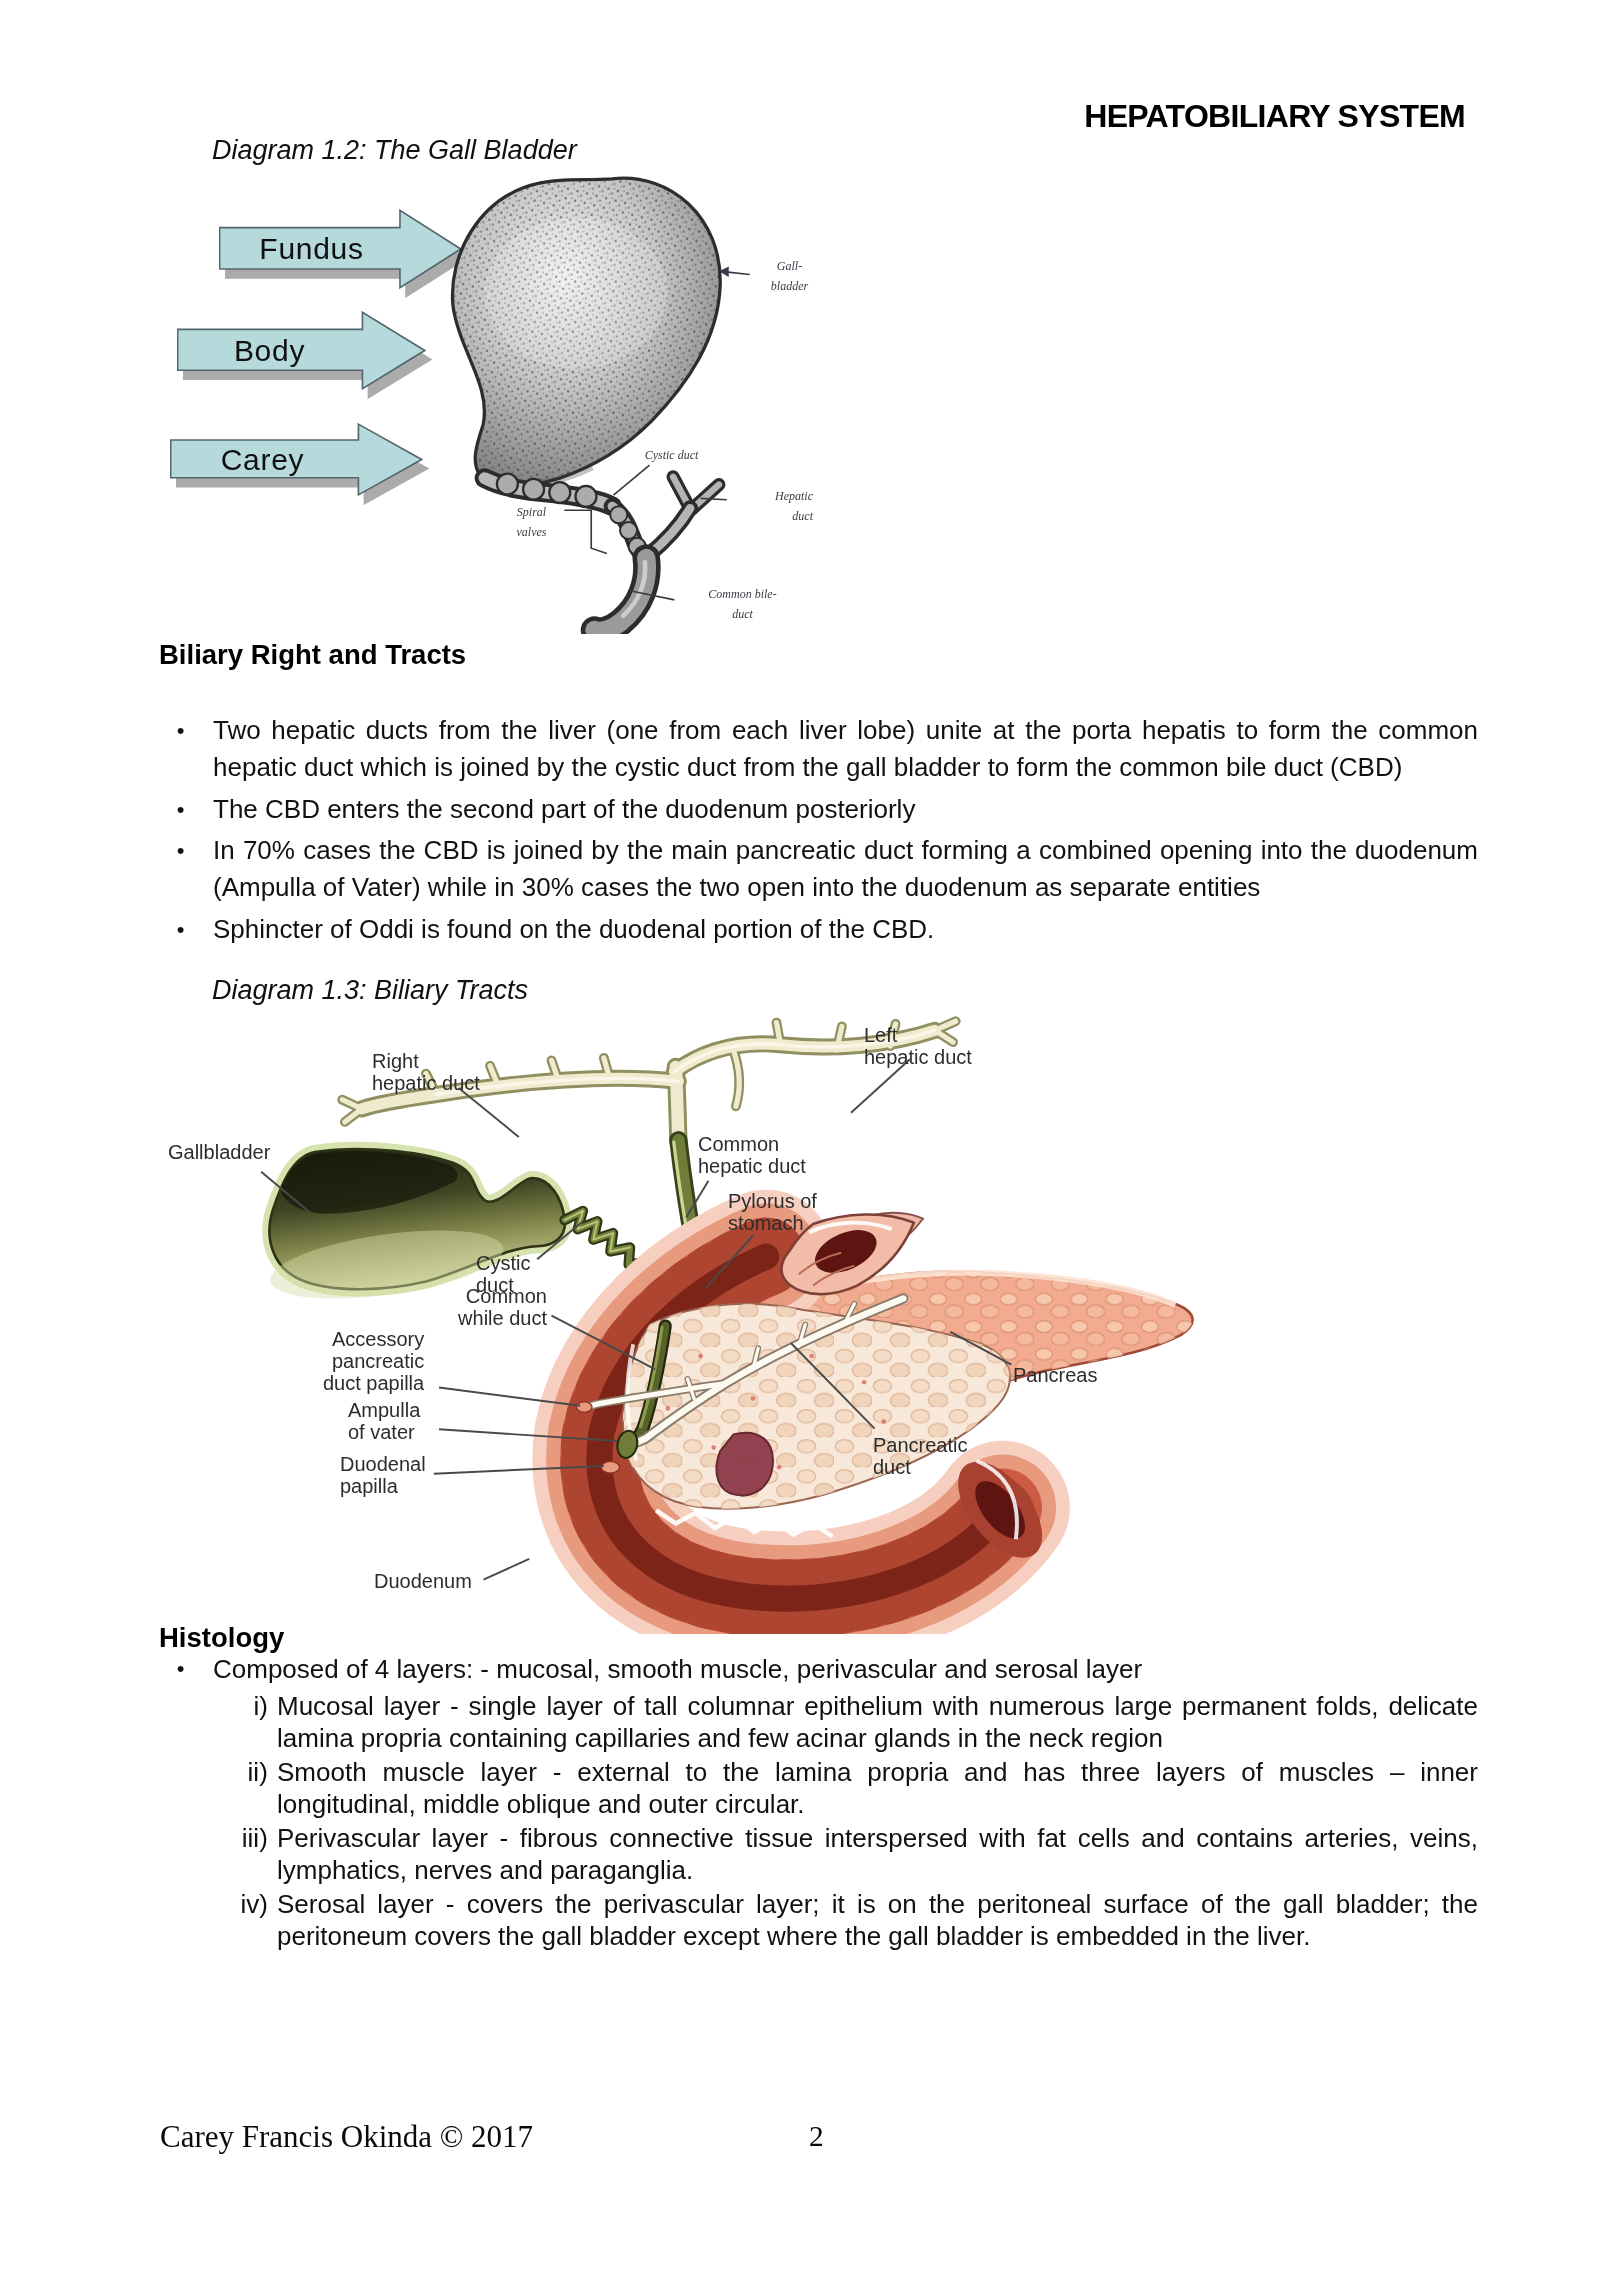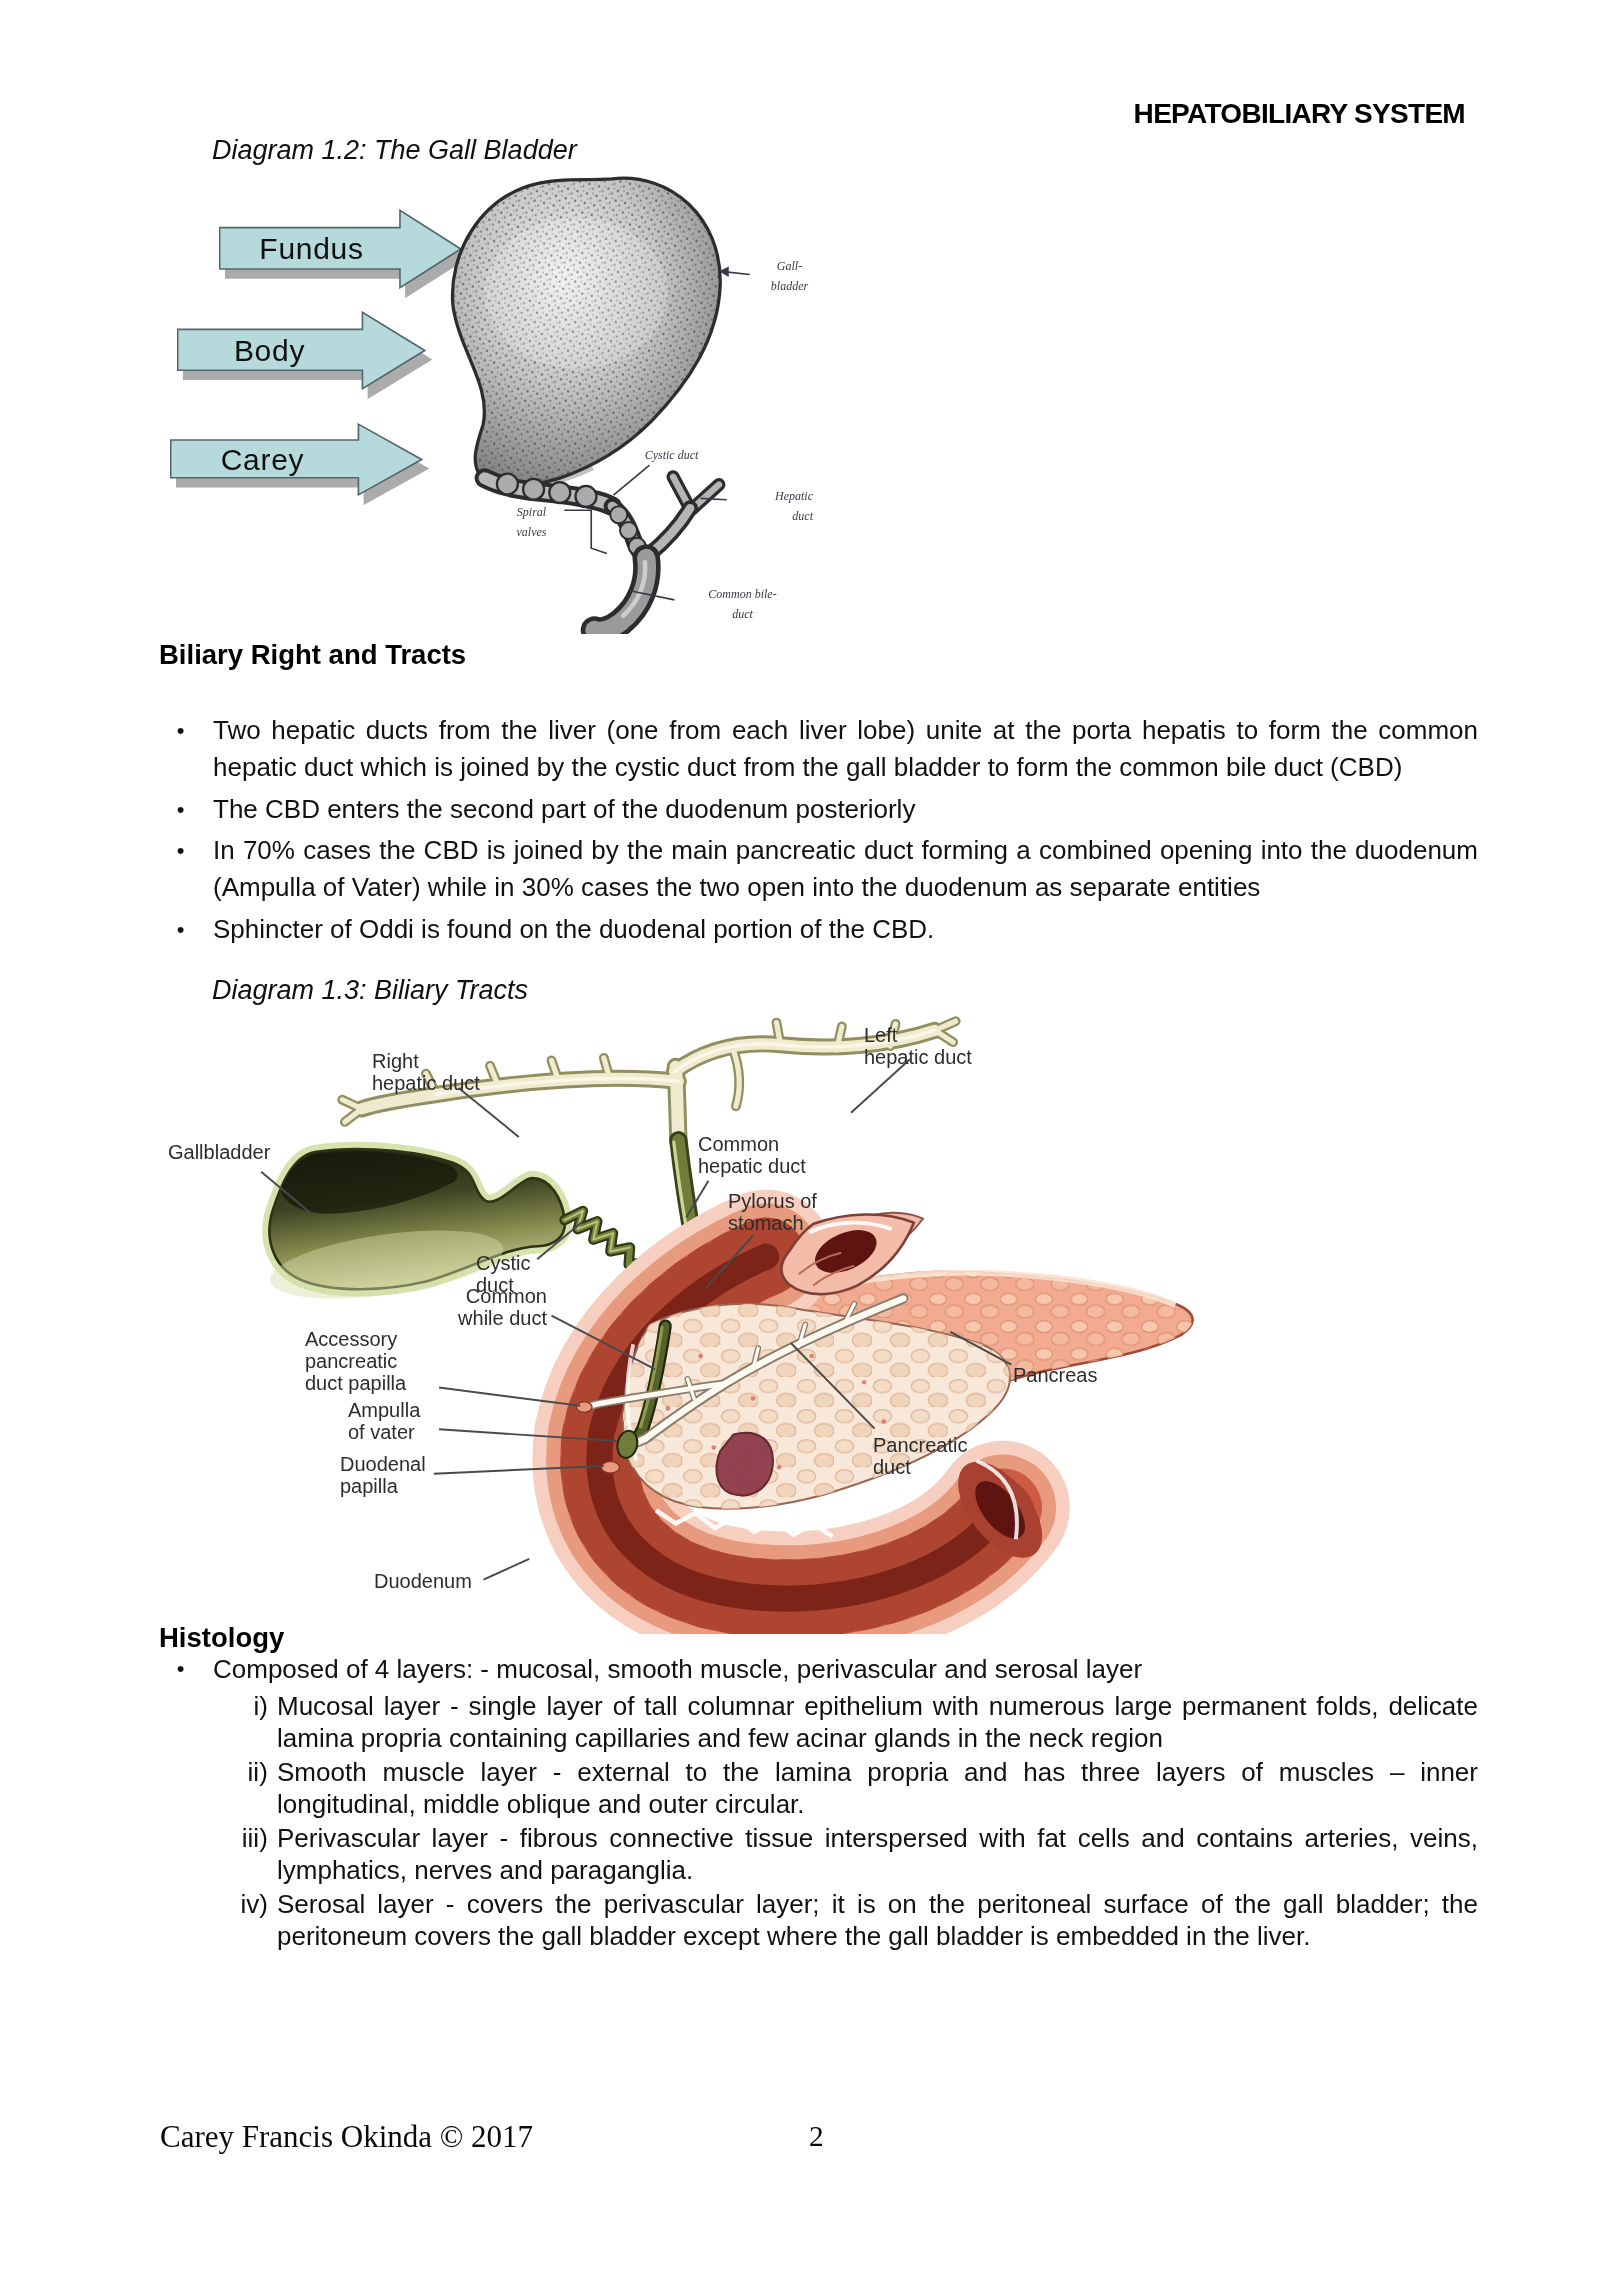--- a/index.html
+++ b/index.html
@@ -1,18 +1,18 @@
 <!DOCTYPE html>
 <html style="font-size:10.5px"><head>
 <meta charset="utf-8">
 <style>
   html,body{margin:0;padding:0;background:#ffffff;}
   .page{position:relative;width:1623px;height:2295px;background:#ffffff;overflow:hidden;
         font-family:"Liberation Sans",sans-serif;color:#111;}
-  .hdr{position:absolute;top:98px;right:158px;font-size:28px;font-weight:bold;
+  .hdr{position:absolute;top:98px;right:158px;font-size:32px;font-weight:bold;
        letter-spacing:-0.7px;color:#000;}
   .caption{position:absolute;font-style:italic;font-size:27px;color:#101010;}
   .h2{position:absolute;font-size:27.5px;font-weight:bold;color:#000;}
   
   .blist{position:absolute;left:159px;top:712px;width:1319px;}
   .bitem{display:flex;margin-bottom:4.6px;}
   .bdot{flex:0 0 54px;box-sizing:border-box;padding-left:17.7px;font-size:22px;line-height:37px;}
   .btext{flex:1;font-size:26px;line-height:37px;text-align:justify;}
   .hlist{position:absolute;left:159px;top:1653px;width:1319px;}
   .hlist .bdot{line-height:32px;}
@@ -351,21 +351,21 @@
     <span>stomach</span>
   </div>
   <div class="f2l" style="left:476px;top:1252px;">
     <span>Cystic</span>
     <span>duct</span>
   </div>
   <div class="f2l right" style="left:385px;top:1285px;width:162px;">
     <span>Common</span>
     <span>while duct</span>
   </div>
-  <div class="f2l" style="left:305px;top:1328px;">
+  <div class="f2l" style="left:323px;top:1328px;text-align:right;">
     <span>Accessory</span>
     <span>pancreatic</span>
     <span>duct papilla</span>
   </div>
   <div class="f2l" style="left:348px;top:1399px;">
     <span>Ampulla</span>
     <span>of vater</span>
   </div>
   <div class="f2l" style="left:340px;top:1453px;">
     <span>Duodenal</span>

